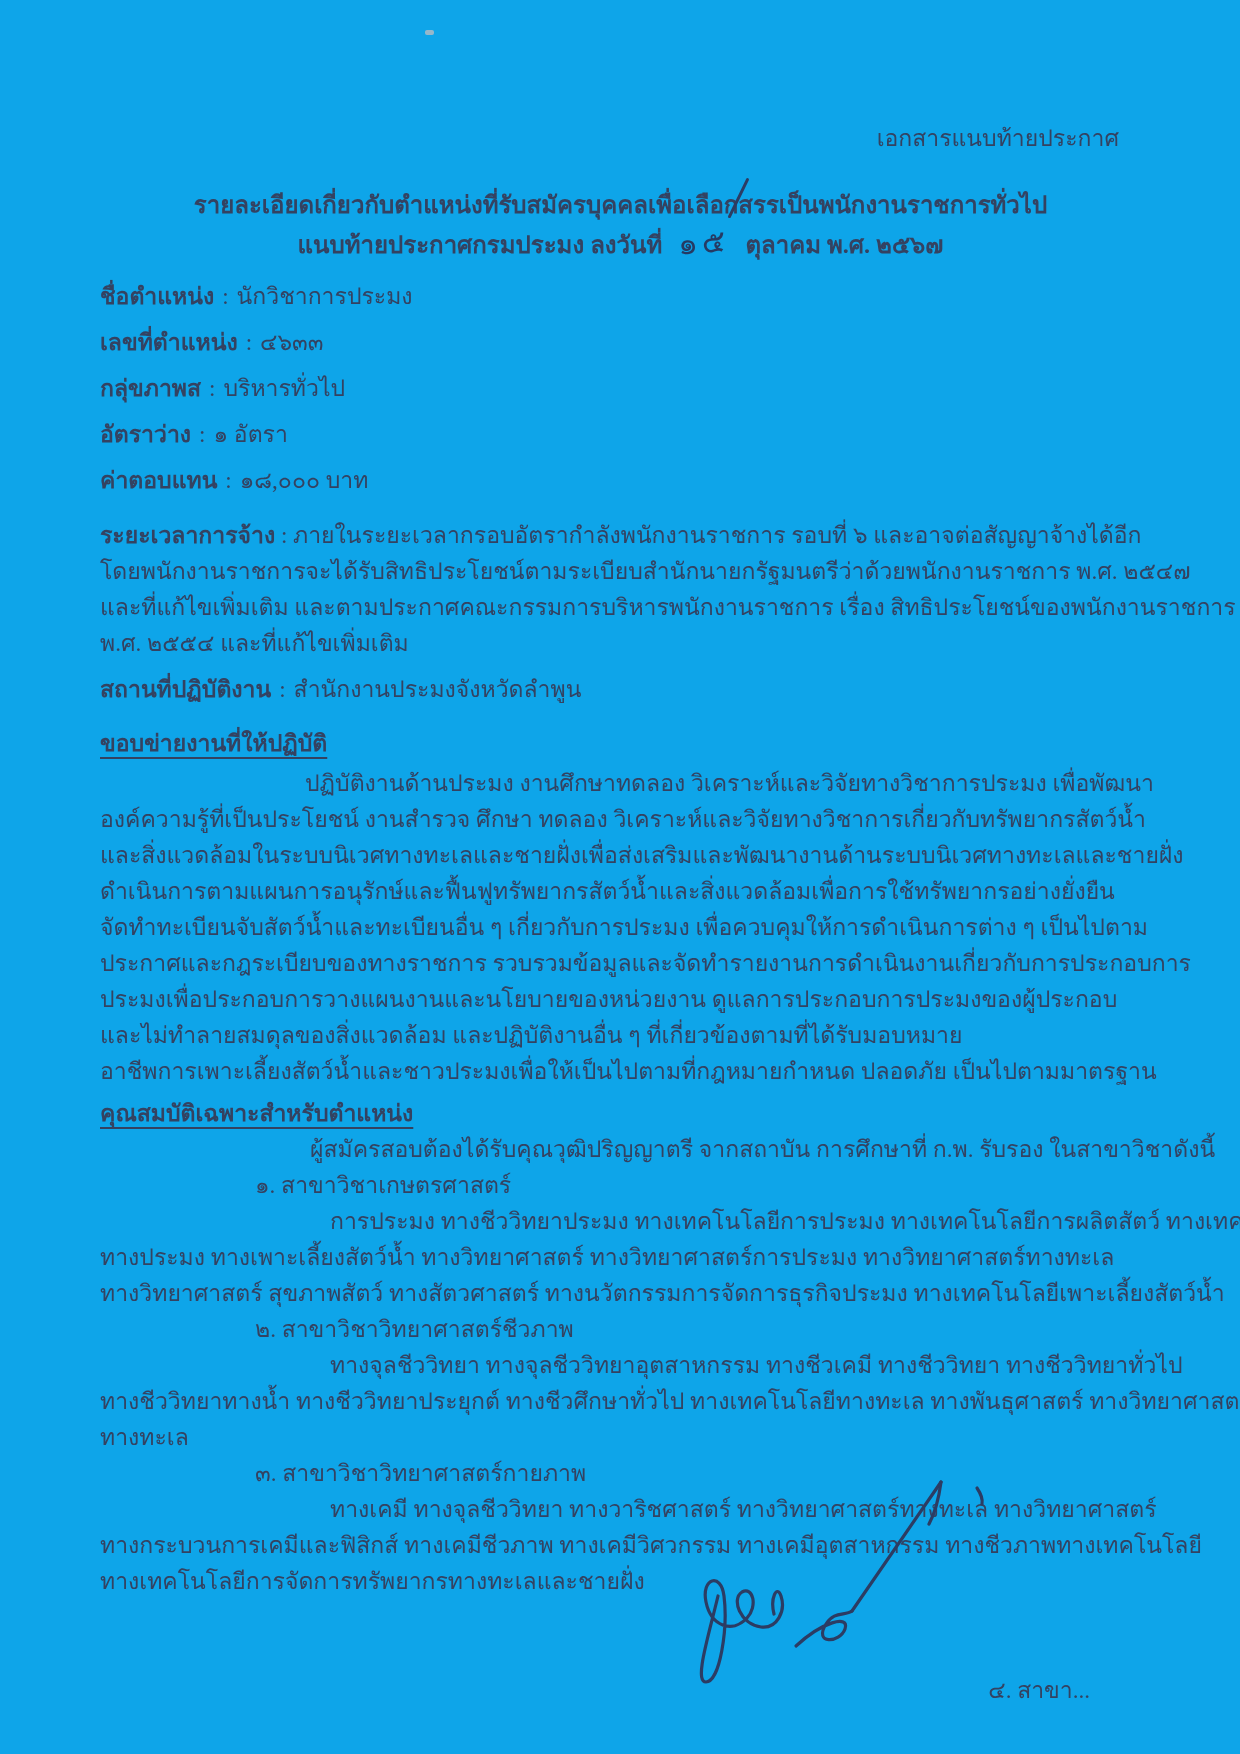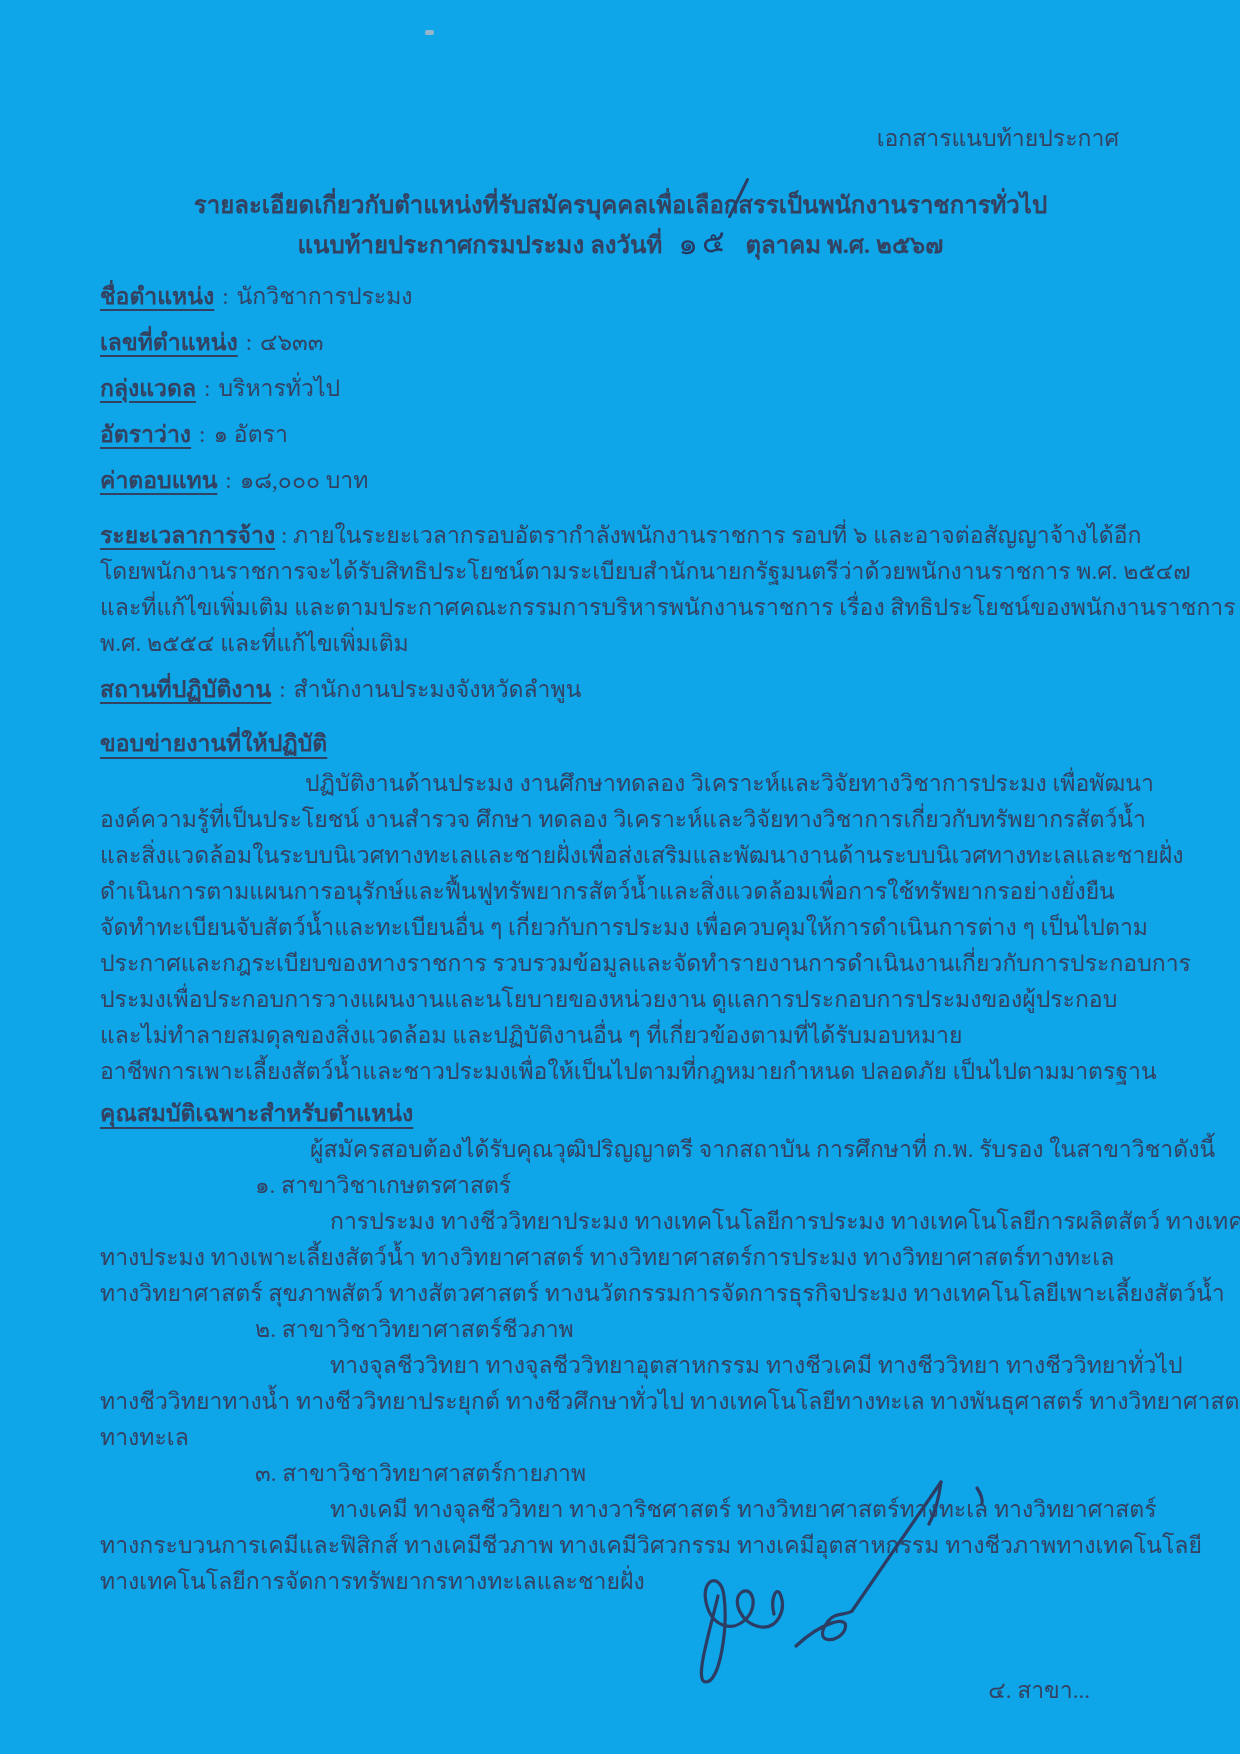--- a/index.html
+++ b/index.html
@@ -13,21 +13,21 @@
   .corner{text-align:right;margin-right:22px;line-height:37px;}
   .title{text-align:center;font-weight:bold;font-size:24px;line-height:37px;}
   .t1{margin-top:30px;}
   .handwritten{
     font-family:"DejaVu Sans","Liberation Sans",sans-serif;
     font-size:31px;color:#263a63;font-weight:normal;
     display:inline-block;transform:rotate(-4deg);padding:0 10px;letter-spacing:4px;
   }
   .fields{margin-top:10px;}
   .frow{height:46px;line-height:46px;white-space:nowrap;}
-  .flabel{font-weight:bold;text-decoration:underline;text-underline-offset:5px;text-decoration-thickness:1.5px;}
+  .flabel{font-weight:bold;text-underline-offset:5px;text-decoration-thickness:1.5px;}
   .fsep{padding:0 8px;}
   .para{margin:0;}
   .employment{margin-top:14px;}
   .location{margin-top:10px;white-space:nowrap;}
   .heading{margin-top:18px;font-weight:bold;text-decoration:underline;text-underline-offset:6px;text-decoration-thickness:1.5px;}
   .heading.qual{margin-top:6px;}
   .scope-lines{margin-top:4px;}
   .linelist > div{white-space:nowrap;}
   .linelist > div:first-child{padding-left:var(--indent,0px);}
   .intro-line{padding-left:210px;white-space:nowrap;}
@@ -57,21 +57,21 @@
   <div class="stray-stroke"></div>
 
   <div class="fields">
     <div class="frow">
       <span class="flabel">ชื่อตำแหน่ง</span><span class="fsep">:</span><span>นักวิชาการประมง</span>
     </div>
     <div class="frow">
       <span class="flabel">เลขที่ตำแหน่ง</span><span class="fsep">:</span><span>๔๖๓๓</span>
     </div>
     <div class="frow">
-      <span class="flabel">กลุ่งแวดล</span><span class="fsep">:</span><span>บริหารทั่วไป</span>
+      <span class="flabel">กลุ่ขภาพส</span><span class="fsep">:</span><span>บริหารทั่วไป</span>
     </div>
     <div class="frow">
       <span class="flabel">อัตราว่าง</span><span class="fsep">:</span><span>๑ อัตรา</span>
     </div>
     <div class="frow">
       <span class="flabel">ค่าตอบแทน</span><span class="fsep">:</span><span>๑๘,๐๐๐ บาท</span>
     </div>
   </div>
 
   <div class="employment para">

